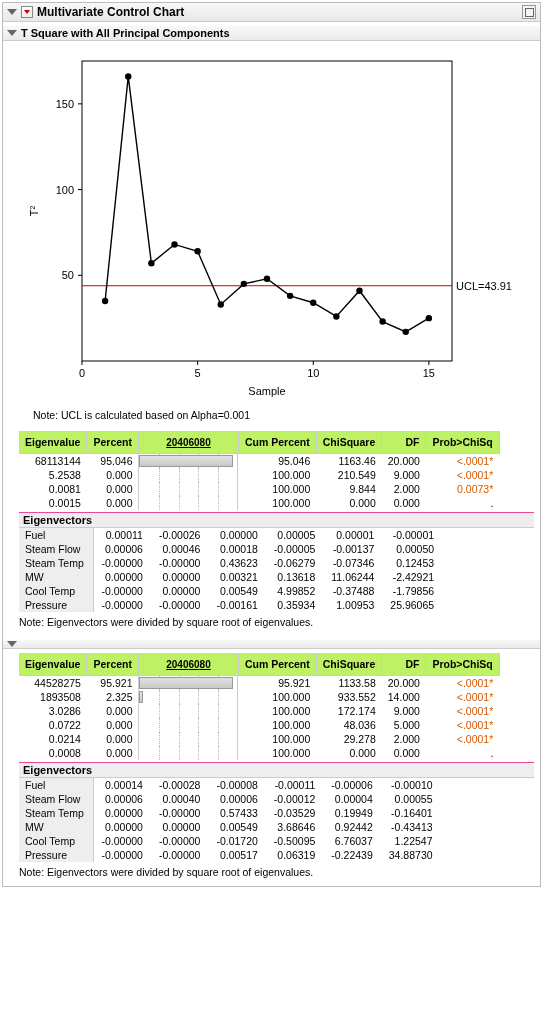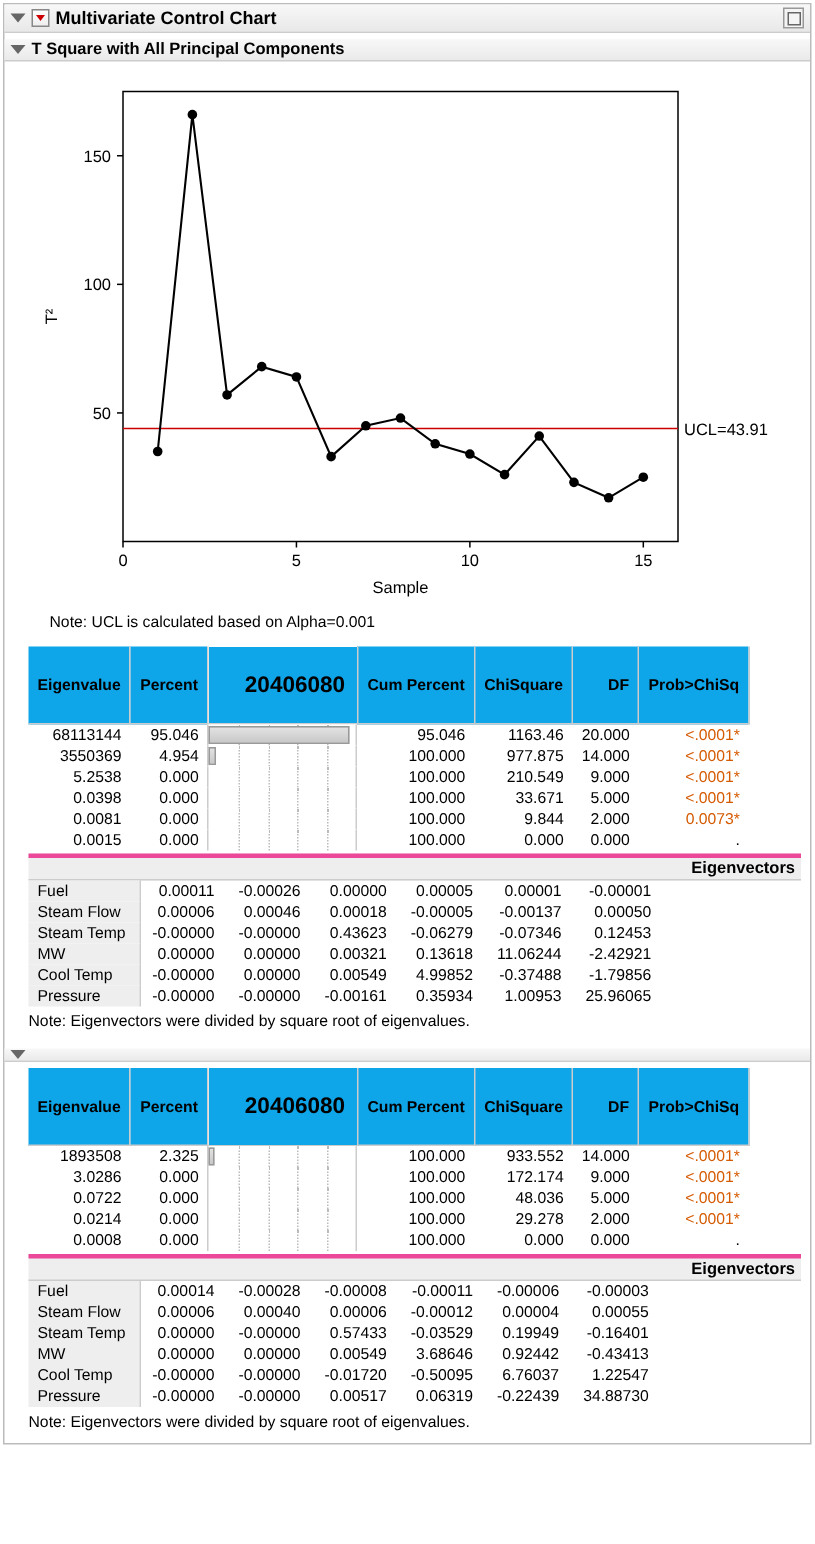--- a/index.html
+++ b/index.html
@@ -84,22 +84,22 @@
   }
   .section { padding: 4px 6px 2px 16px; }
   table.data {
     border-collapse: collapse;
     font-size: 10.5px;
     margin-bottom: 2px;
   }
   table.data th {
     font-weight: bold;
     text-align: right;
-    padding: 17px 6px;
-    background: #0ea5e9;
+    padding: 5px 6px;
+    background: #bef264;
     border-bottom: 1px solid #ccc;
     border-right: 1px solid #ccc;
     white-space: nowrap;
   }
   table.data td {
     text-align: right;
     padding: 1px 6px;
     white-space: nowrap;
   }
   .barcell {
@@ -120,28 +120,28 @@
     border: 1px solid #999;
   }
   .barhead {
     width: 100px;
     position: relative;
     background: #eee;
     border-bottom: 1px solid #ccc;
     border-right: 1px solid #ccc;
     padding: 0;
   }
-  .barhead .ticks { display:flex; justify-content:flex-end; font-weight:bold; font-size:15px; padding: 0 2px;}
+  .barhead .ticks { display:flex; justify-content:center; font-weight:bold; font-size:10px; padding: 0 2px; text-decoration: underline;}
   .red { color: #d55a00; }
   .eigvhead {
     background: #eee;
     font-weight: bold;
-    border-top: 3px solid #ec4899;
+    border-top: 1px solid #ec4899;
     border-bottom: 1px solid #ccc;
-    text-align: right;
+    text-align: left;
     padding: 1px 4px;
   }
   table.eigv {
     border-collapse: collapse;
     font-size: 10.5px;
   }
   table.eigv td {
     text-align: right;
     padding: 1px 8px;
   }
@@ -239,66 +239,33 @@
                 <div class="grid" style="left:80%"></div>
                 <div class="fill" style="width:95.046%"></div>
               </div>
             </td>
             <td>95.046</td>
             <td>1163.46</td>
             <td>20.000</td>
             <td class="red">&lt;.0001*</td>
           </tr>
           <tr>
-            <td>3550369</td>
-            <td>4.954</td>
-            <td style="padding:0">
-              <div class="barcell">
-                <div class="grid" style="left:20%"></div>
-                <div class="grid" style="left:40%"></div>
-                <div class="grid" style="left:60%"></div>
-                <div class="grid" style="left:80%"></div>
-                <div class="fill" style="width:4.954%"></div>
-              </div>
-            </td>
-            <td>100.000</td>
-            <td>977.875</td>
-            <td>14.000</td>
-            <td class="red">&lt;.0001*</td>
-          </tr>
-          <tr>
             <td>5.2538</td>
             <td>0.000</td>
             <td style="padding:0">
               <div class="barcell">
                 <div class="grid" style="left:20%"></div>
                 <div class="grid" style="left:40%"></div>
                 <div class="grid" style="left:60%"></div>
                 <div class="grid" style="left:80%"></div>
               </div>
             </td>
             <td>100.000</td>
             <td>210.549</td>
             <td>9.000</td>
-            <td class="red">&lt;.0001*</td>
-          </tr>
-          <tr>
-            <td>0.0398</td>
-            <td>0.000</td>
-            <td style="padding:0">
-              <div class="barcell">
-                <div class="grid" style="left:20%"></div>
-                <div class="grid" style="left:40%"></div>
-                <div class="grid" style="left:60%"></div>
-                <div class="grid" style="left:80%"></div>
-              </div>
-            </td>
-            <td>100.000</td>
-            <td>33.671</td>
-            <td>5.000</td>
             <td class="red">&lt;.0001*</td>
           </tr>
           <tr>
             <td>0.0081</td>
             <td>0.000</td>
             <td style="padding:0">
               <div class="barcell">
                 <div class="grid" style="left:20%"></div>
                 <div class="grid" style="left:40%"></div>
                 <div class="grid" style="left:60%"></div>
@@ -406,20 +373,37 @@
                 <span>60</span>
                 <span>80</span>
               </div>
             </th>
             <th>Cum Percent</th>
             <th>ChiSquare</th>
             <th>DF</th>
             <th>Prob&gt;ChiSq</th>
           </tr>
           <tr>
+            <td>44528275</td>
+            <td>95.921</td>
+            <td style="padding:0">
+              <div class="barcell">
+                <div class="grid" style="left:20%"></div>
+                <div class="grid" style="left:40%"></div>
+                <div class="grid" style="left:60%"></div>
+                <div class="grid" style="left:80%"></div>
+                <div class="fill" style="width:95.921%"></div>
+              </div>
+            </td>
+            <td>95.921</td>
+            <td>1133.58</td>
+            <td>20.000</td>
+            <td class="red">&lt;.0001*</td>
+          </tr>
+          <tr>
             <td>1893508</td>
             <td>2.325</td>
             <td style="padding:0">
               <div class="barcell">
                 <div class="grid" style="left:20%"></div>
                 <div class="grid" style="left:40%"></div>
                 <div class="grid" style="left:60%"></div>
                 <div class="grid" style="left:80%"></div>
                 <div class="fill" style="width:4.079%"></div>
               </div>
@@ -498,21 +482,21 @@
       <div class="eigvhead">Eigenvectors</div>
       <table class="eigv">
         <tbody>
           <tr>
             <td class="lbl">Fuel</td>
             <td>0.00014</td>
             <td>-0.00028</td>
             <td>-0.00008</td>
             <td>-0.00011</td>
             <td>-0.00006</td>
-            <td>-0.00003</td>
+            <td>-0.00010</td>
           </tr>
           <tr>
             <td class="lbl">Steam Flow</td>
             <td>0.00006</td>
             <td>0.00040</td>
             <td>0.00006</td>
             <td>-0.00012</td>
             <td>0.00004</td>
             <td>0.00055</td>
           </tr>

